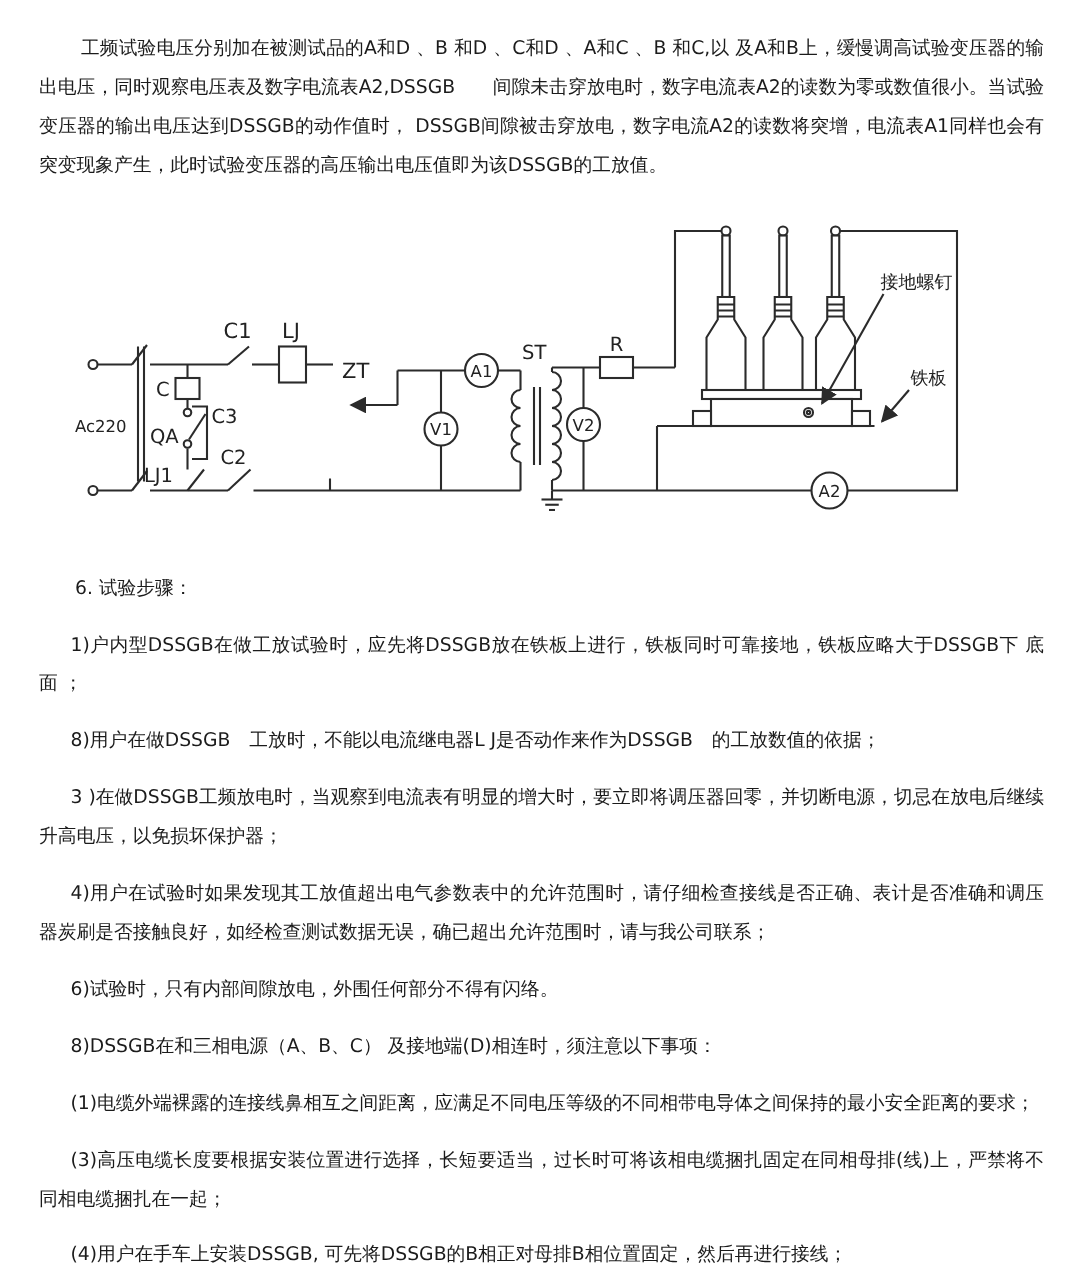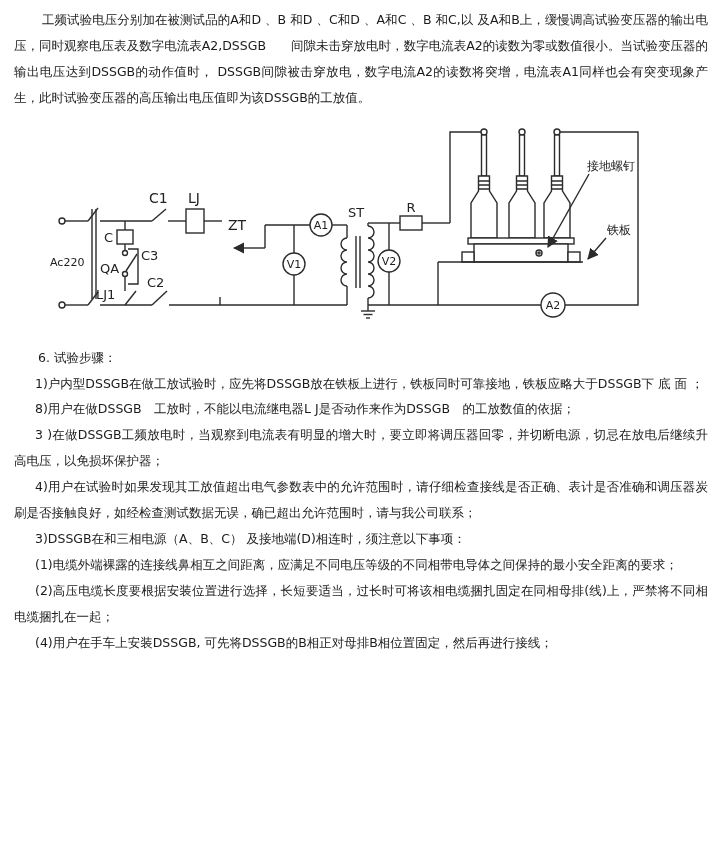--- a/index.html
+++ b/index.html
@@ -2,21 +2,21 @@
 <html><head>
 <meta charset="utf-8">
 <style>
   html,body{margin:0;padding:0;background:#e8e8e8;}
   .page{
     width:722px;height:858px;margin:0 auto;background:#ffffff;
     box-sizing:border-box;padding:7px 14px 0 14px;overflow:hidden;
     font-family:"DejaVu Sans",sans-serif;
   }
   p{
-    margin:0;
+    margin:12px;
     font-size:12.5px;
     line-height:25.9px;
     color:#1b1b1b;
     text-align:justify;
     font-family:"DejaVu Sans",sans-serif;
   }
   p.intro{text-indent:28px;}
   p.heading{text-indent:24px;}
   p.item{text-indent:21px;}
   .diagram-wrap{margin:2px -14px 0 -14px;}
@@ -192,19 +192,20 @@
       <path class="w" d="M606,125 L588,146" marker-end="url(#arr)"></path>
     </g>
   </svg>
   </div>
 
   <p class="heading">6. 试验步骤：</p>
   <p class="item">1)户内型DSSGB在做工放试验时，应先将DSSGB放在铁板上进行，铁板同时可靠接地，铁板应略大于DSSGB下 底 面 ；</p>
   <p class="item">8)用户在做DSSGB　工放时，不能以电流继电器L J是否动作来作为DSSGB　的工放数值的依据；</p>
   <p class="item">3 )在做DSSGB工频放电时，当观察到电流表有明显的增大时，要立即将调压器回零，并切断电源，切忌在放电后继续升高电压，以免损坏保护器；</p>
   <p class="item">4)用户在试验时如果发现其工放值超出电气参数表中的允许范围时，请仔细检查接线是否正确、表计是否准确和调压器炭刷是否接触良好，如经检查测试数据无误，确已超出允许范围时，请与我公司联系；</p>
-
-  <p class="item">3)DSSGB在和三相电源（A、B、C） 及接地端(D)相连时，须注意以下事项：</p>
+  <p class="item">6)试验时，只有内部间隙放电，外围任何部分不得有闪络。</p>
+
+  <p class="item">8)DSSGB在和三相电源（A、B、C） 及接地端(D)相连时，须注意以下事项：</p>
   <p class="item">(1)电缆外端裸露的连接线鼻相互之间距离，应满足不同电压等级的不同相带电导体之间保持的最小安全距离的要求；</p>
-  <p class="item">(2)高压电缆长度要根据安装位置进行选择，长短要适当，过长时可将该相电缆捆扎固定在同相母排(线)上，严禁将不同相电缆捆扎在一起；</p>
+  <p class="item">(3)高压电缆长度要根据安装位置进行选择，长短要适当，过长时可将该相电缆捆扎固定在同相母排(线)上，严禁将不同相电缆捆扎在一起；</p>
   <p class="item">(4)用户在手车上安装DSSGB, 可先将DSSGB的B相正对母排B相位置固定，然后再进行接线；</p>
 
 </div>
 
 </body></html>

